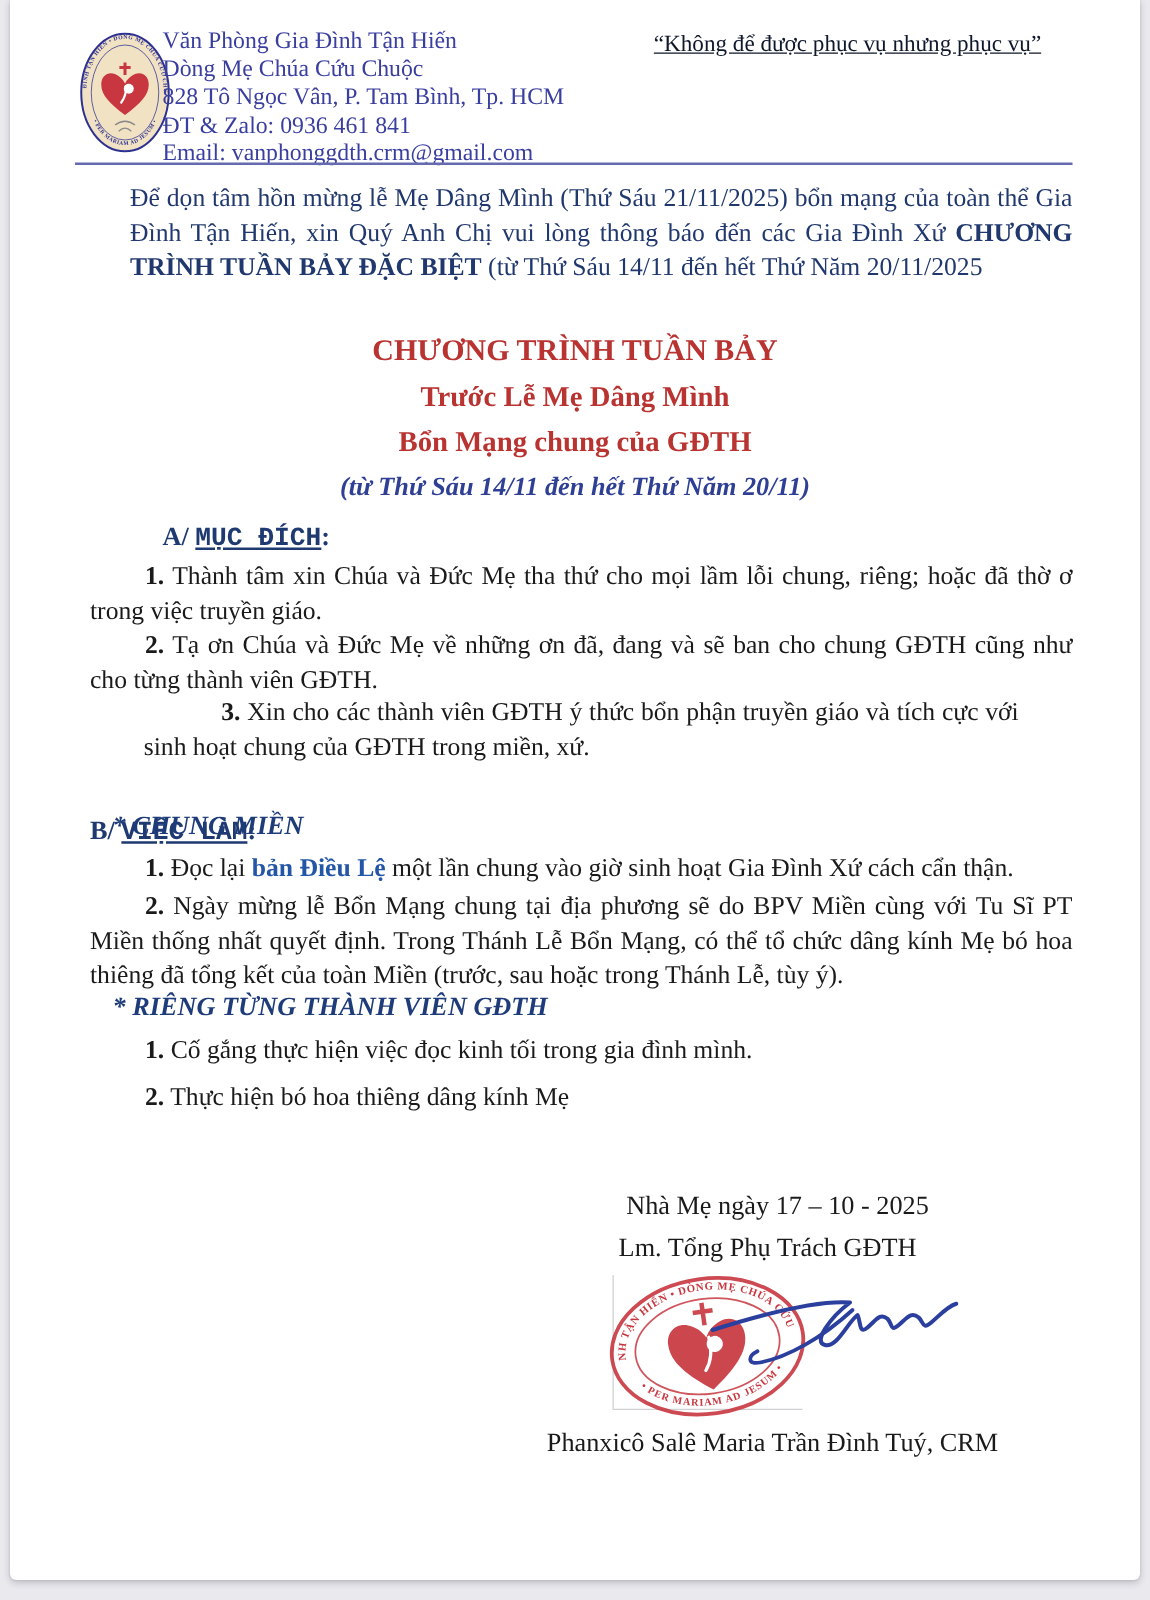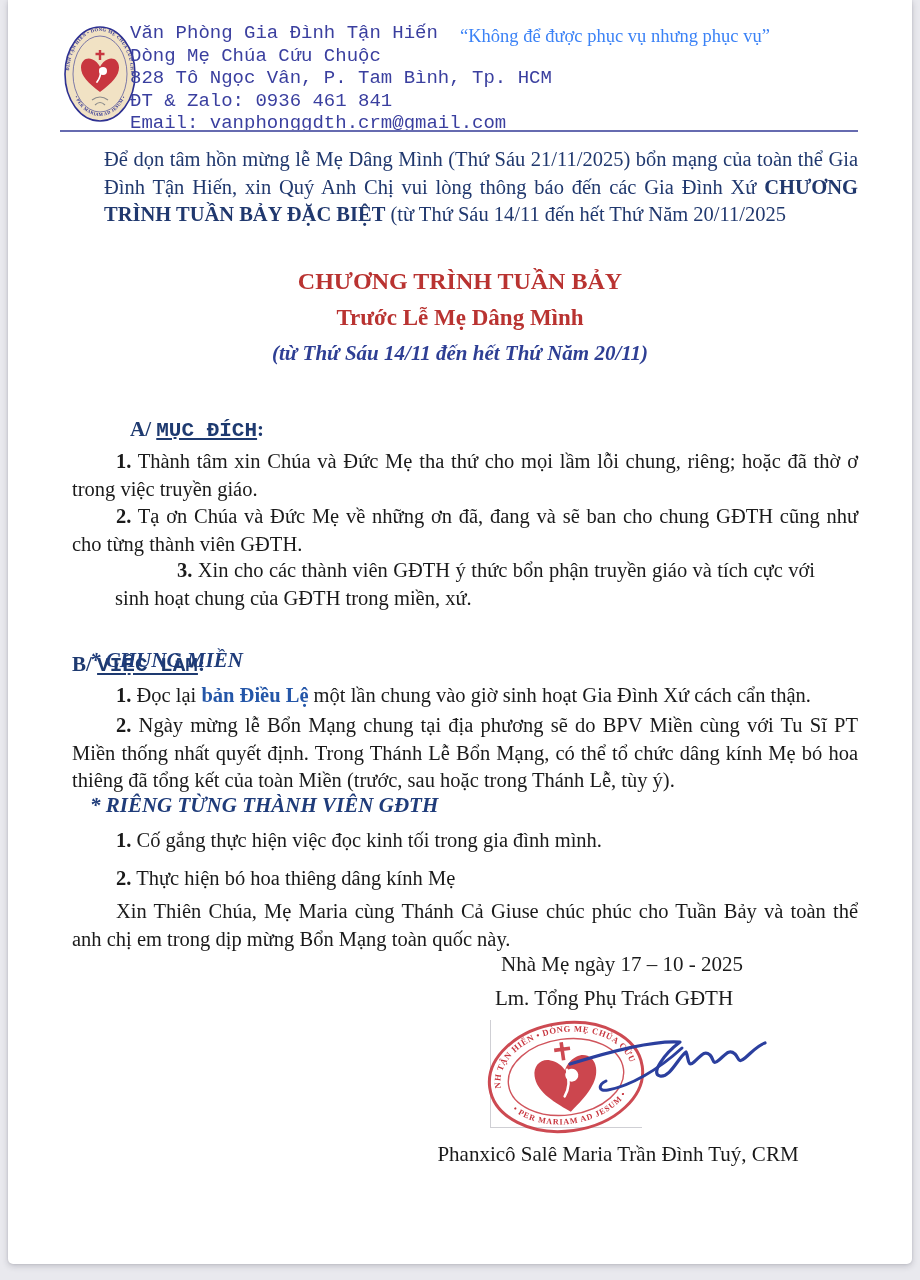--- a/index.html
+++ b/index.html
@@ -10,21 +10,21 @@
   }
   .page{
     position:absolute;left:8px;top:0;width:904px;height:1264px;
     background:#ffffff;
     box-shadow:0 2px 6px rgba(40,40,60,.22), 0 0 2px rgba(40,40,60,.15);
     border-radius:0 0 5px 5px;
   }
   .abs{position:absolute;}
   
   .org-line{color:#3a3f9f;font-size:19px;line-height:22.5px;white-space:nowrap;}
-  .quote-block{width:436px;color:#3b82f6;}
+  .quote-block{width:436px;text-align:center;color:#0f172a;text-decoration:underline;}
   .quote{font-size:18.5px;}
   .quote-ref{font-size:18px;font-style:italic;margin-top:5px;}
   .rule{background:#666bb0;height:2px;}
   
   .intro{width:754px;font-size:20.5px;line-height:27.5px;text-align:justify;color:#20386e;}
   .intro b{font-weight:bold;}
   
   .title-block{width:904px;text-align:center;}
   .t-red1{color:#b93331;font-weight:bold;font-size:24px;margin:0 0 10px 0;}
   .t-red2{color:#b93331;font-weight:bold;font-size:23px;margin:0 0 10px 0;}
@@ -62,41 +62,42 @@
         <textPath href="#logoBottom" startOffset="50%" text-anchor="middle">• PER MARIAM AD JESUM •</textPath>
       </text>
       <path d="M 38 26 L 38 36 M 33.5 30 L 42.5 30" stroke="#c8363f" stroke-width="2.4"></path>
       <path d="M 38 68 C 26 59 19 52 19 43.5 C 19 36.5 24.5 33 30 35.2 C 33.6 36.6 36.4 39.6 38 42.8 C 39.6 39.6 42.4 36.6 46 35.2 C 51.5 33 57 36.5 57 43.5 C 57 52 50 59 38 68 Z" fill="#c8363f"></path>
       <circle cx="41" cy="47" r="4" fill="#fff"></circle>
       <path d="M 35 58 Q 39.5 52 38.5 45" stroke="#fff" stroke-width="1.8" fill="none" stroke-linecap="round"></path>
       <path d="M 30 76 Q 38 70 46 76 M 33 81 Q 38 76 43 81" stroke="#8a8a8a" stroke-width="1.1" fill="none"></path>
     </svg>
   </div>
 
-  <div class="abs" style="left:122px;top:22px;font-family:Liberation Mono, monospace;">
+  <div class="abs" style="left:122px;top:22px;">
     <div class="org-line">Văn Phòng Gia Đình Tận Hiến</div>
     <div class="org-line">Dòng Mẹ Chúa Cứu Chuộc</div>
     <div class="org-line">828 Tô Ngọc Vân, P. Tam Bình, Tp. HCM</div>
     <div class="org-line">ĐT &amp; Zalo: 0936 461 841</div>
     <div class="org-line">Email: vanphonggdth.crm@gmail.com</div>
   </div>
 
   <div class="abs quote-block" style="left:452px;top:26px;">
     <div class="quote">“Không để được phục vụ nhưng phục vụ”</div>
   </div>
 
   <div class="abs rule" style="left:52px;top:130px;width:798px;"></div>
 
   <div class="abs intro" style="left:96px;top:146px;">
     <span>Để dọn tâm hồn mừng lễ Mẹ Dâng Mình (Thứ Sáu 21/11/2025) bổn mạng của toàn thể Gia Đình Tận Hiến, xin Quý Anh Chị vui lòng thông báo đến các Gia Đình Xứ </span><b>CHƯƠNG TRÌNH TUẦN BẢY ĐẶC BIỆT</b><span> (từ Thứ Sáu 14/11 đến hết Thứ Năm 20/11/2025</span>
   </div>
 
   <div class="abs title-block" style="left:0;top:268px;">
     <p class="t-red1">CHƯƠNG TRÌNH TUẦN BẢY</p>
     <p class="t-red2">Trước Lễ Mẹ Dâng Mình</p>
+    <p class="t-red2">Bổn Mạng chung của GĐTH</p>
     <p class="t-sub">(từ Thứ Sáu 14/11 đến hết Thứ Năm 20/11)</p>
   </div>
 
   <div class="abs sec-head" style="left:122px;top:417px;">
     <span>A/ </span><span class="u">MỤC ĐÍCH</span><span>:</span>
   </div>
 
   <div class="abs para w-std" style="left:64px;top:448px;">
     <span class="num">1.</span><span> Thành tâm xin Chúa và Đức Mẹ tha thứ cho mọi lầm lỗi chung, riêng; hoặc đã thờ ơ trong việc truyền giáo.</span>
   </div>
@@ -126,21 +127,20 @@
   <div class="abs sub-head" style="left:82px;top:793px;">* RIÊNG TỪNG THÀNH VIÊN GĐTH</div>
 
   <div class="abs para w-std" style="left:64px;top:827px;">
     <span class="num">1.</span><span> Cố gắng thực hiện việc đọc kinh tối trong gia đình mình.</span>
   </div>
 
   <div class="abs para w-std" style="left:64px;top:865px;">
     <span class="num">2.</span><span> Thực hiện bó hoa thiêng dâng kính Mẹ</span>
   </div>
 
-  <div class="abs para w-std" style="left:64px;top:898px;">Xin Thiên Chúa, Mẹ Maria cùng Thánh Cả Giuse chúc phúc cho Tuần Bảy và toàn thể anh chị em trong dịp mừng Bổn Mạng toàn quốc này.</div>
 
   <div class="abs signoff" style="left:414px;top:952px;">Nhà Mẹ ngày 17 – 10 - 2025</div>
   <div class="abs signoff" style="left:406px;top:986px;">Lm. Tổng Phụ Trách GĐTH</div>
 
   <div class="abs corner-line" style="left:482px;top:1020px;width:1px;height:107px;"></div>
   <div class="abs corner-line" style="left:482px;top:1127px;width:152px;height:1px;"></div>
 
   <div class="abs seal-wrap" style="left:477px;top:1020px;width:162px;height:114px;">
     <svg width="162" height="114" viewBox="0 0 162 114">
       <ellipse cx="81" cy="57" rx="77" ry="54" fill="none" stroke="#c8363f" stroke-width="3" opacity="0.9"></ellipse>

